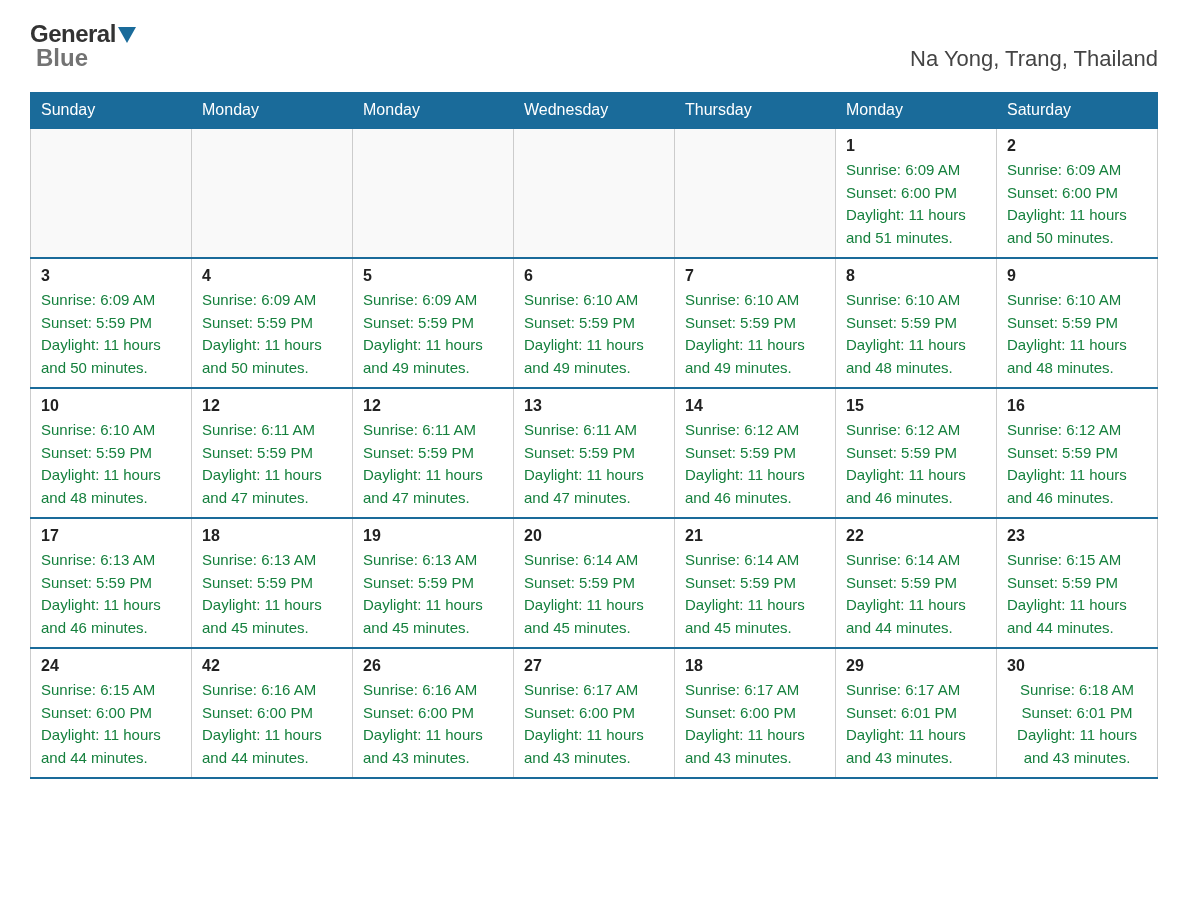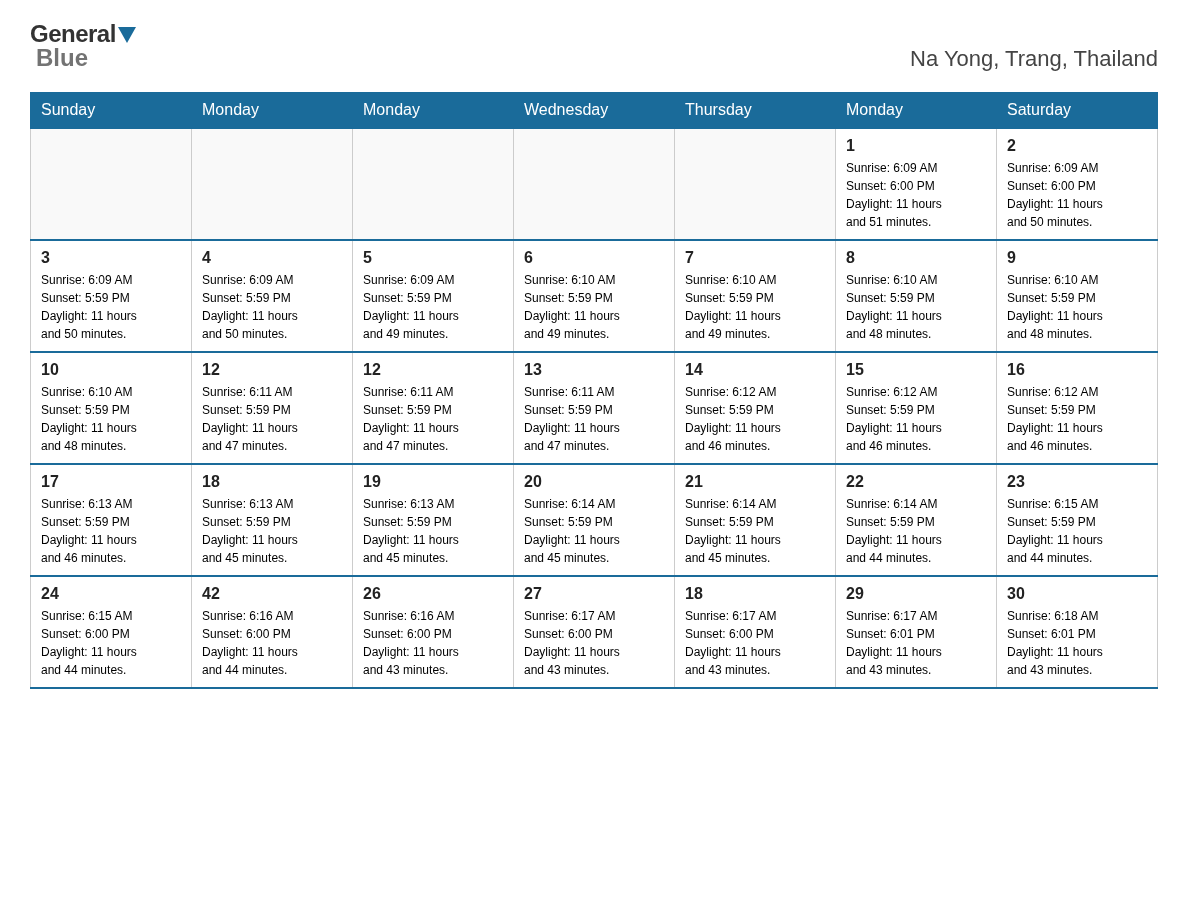--- a/index.html
+++ b/index.html
@@ -57,22 +57,22 @@
       border-bottom: 2px solid #1a6b9a;
     }
     .day-number {
       font-size: 16px;
       font-weight: bold;
       color: #222;
       display: block;
       margin-bottom: 4px;
     }
     .day-info {
-      font-size: 12px;
-      color: #000000;
+      font-size: 15px;
+      color: #15803d;
       line-height: 1.5;
     }
     .empty-cell {
       background: #f9f9f9;
     }
     
     .logo-wrap {
       display: flex;
       flex-direction: column;
     }
@@ -336,20 +336,20 @@
         </td>
         <td>
           <span class="day-number">29</span>
           <div class="day-info" style="white-space: pre-line;">Sunrise: 6:17 AM
 Sunset: 6:01 PM
 Daylight: 11 hours
 and 43 minutes.</div>
         </td>
         <td>
           <span class="day-number">30</span>
-          <div class="day-info" style="white-space: pre-line;">Sunrise: 6:18 AM
+          <div class="day-info" style="white-space: pre-line; text-align: center;">Sunrise: 6:18 AM
 Sunset: 6:01 PM
 Daylight: 11 hours
 and 43 minutes.</div>
         </td>
       </tr>
     </tbody>
 </table>
 
 </body></html>

